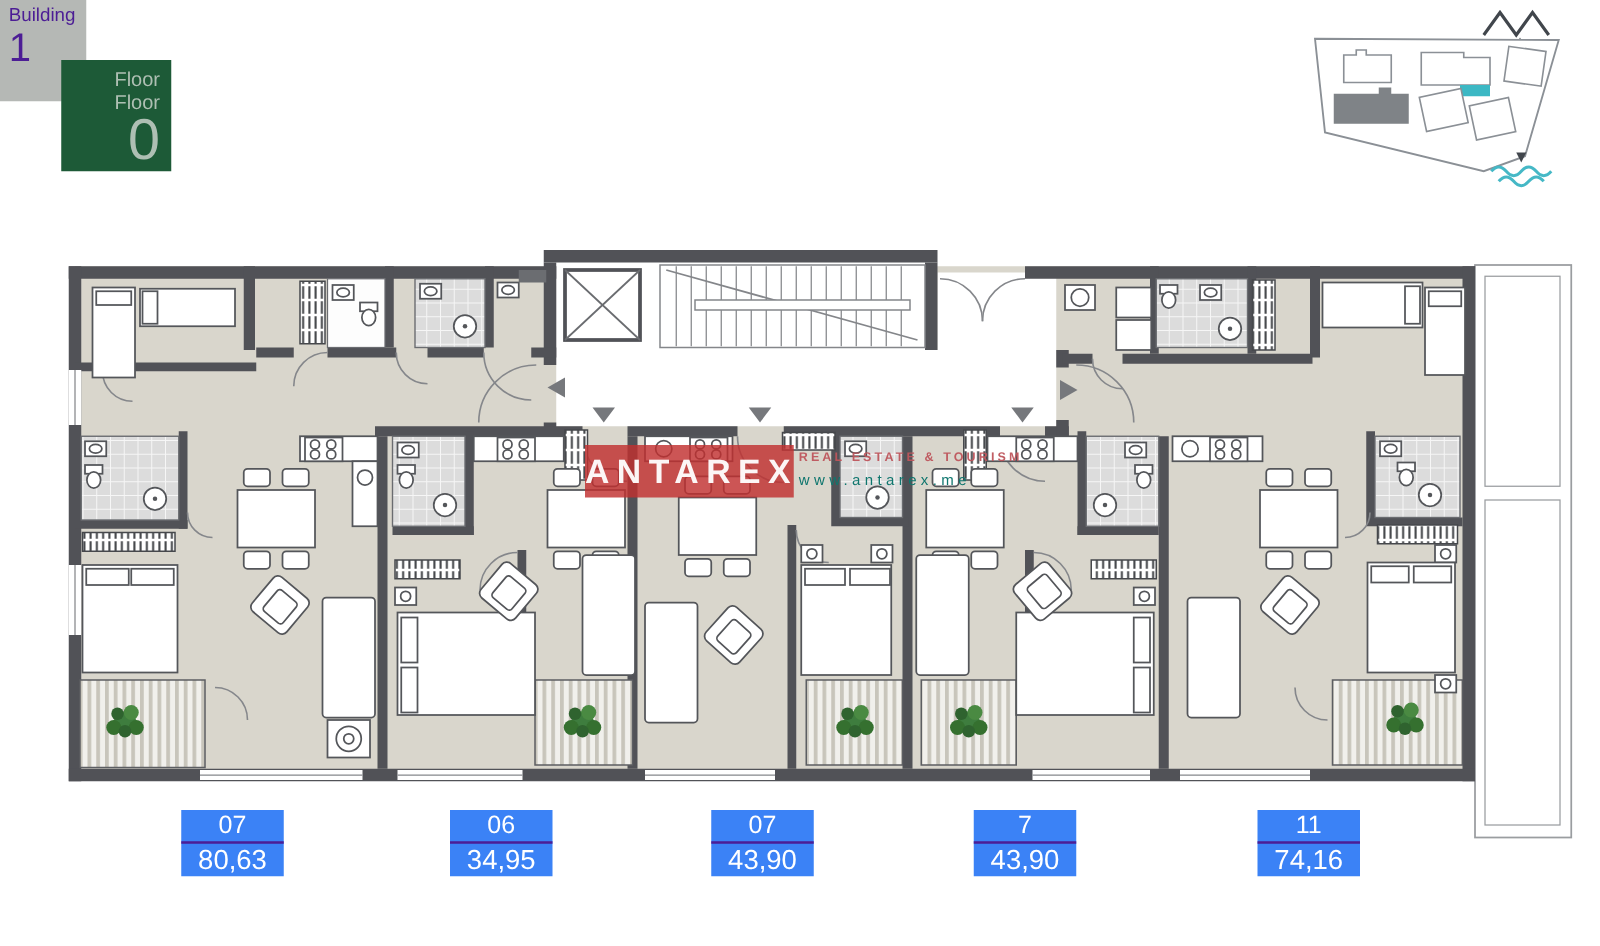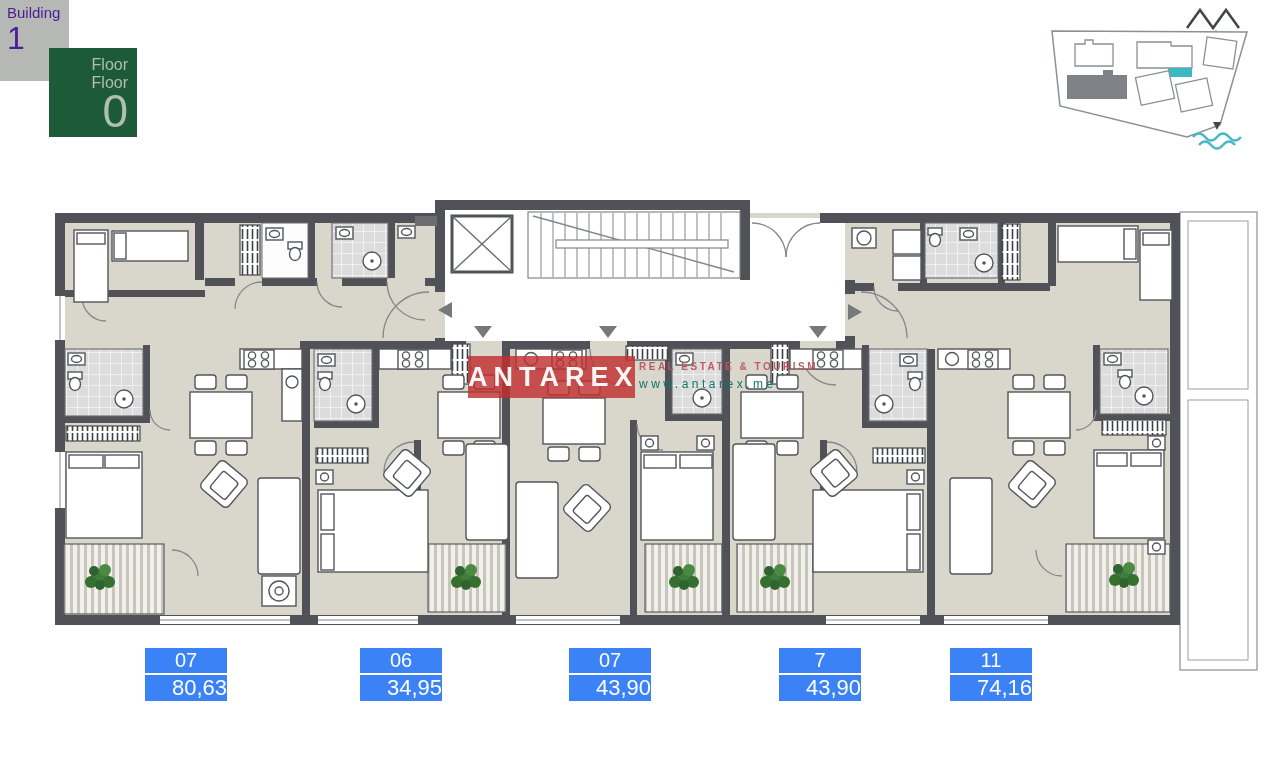--- a/index.html
+++ b/index.html
@@ -32,21 +32,21 @@
   .wm{position:absolute;left:468px;top:356px;display:flex;align-items:flex-start;}
   .wm-box{width:167px;height:42px;background:rgba(193,48,48,0.82);color:rgba(255,255,255,0.95);
           font-size:27px;font-weight:600;letter-spacing:6px;text-align:center;line-height:42px;}
   .wm-right{margin-left:4px;padding-top:5px;}
   .wm-tag{font-size:10px;font-weight:bold;letter-spacing:2.5px;color:rgba(190,85,92,0.95);}
   .wm-site{font-size:12px;letter-spacing:3.5px;color:#0f766e;margin-top:5px;}
 
   
   .u{position:absolute;top:648px;width:82px;background:#3b82f6;color:#fff;text-align:center;}
   .u .n{font-size:20px;line-height:25px;}
-  .u .a{font-size:22px;line-height:26px;border-top:2px solid #ffffff;text-align:right;}
+  .u .a{font-size:22px;line-height:26px;border-top:2px solid #4c1d95;}
 </style>
 </head>
 <body>
 
 <div class="stage">
 
 <svg width="1280" height="757" viewBox="0 0 1280 757">
   <defs>
     <pattern id="tilesp" width="11" height="11" patternUnits="userSpaceOnUse">
       <rect width="11" height="11" fill="#dcdcdc"></rect>
@@ -441,18 +441,18 @@
   <div class="a">34,95</div>
 </div>
 <div class="u" style="left:569px">
   <div class="n">07</div>
   <div class="a">43,90</div>
 </div>
 <div class="u" style="left:779px">
   <div class="n">7</div>
   <div class="a">43,90</div>
 </div>
-<div class="u" style="left:950px">
+<div class="u" style="left:1006px">
   <div class="n">11</div>
   <div class="a">74,16</div>
 </div>
 
 </div>
 
 </body></html>

